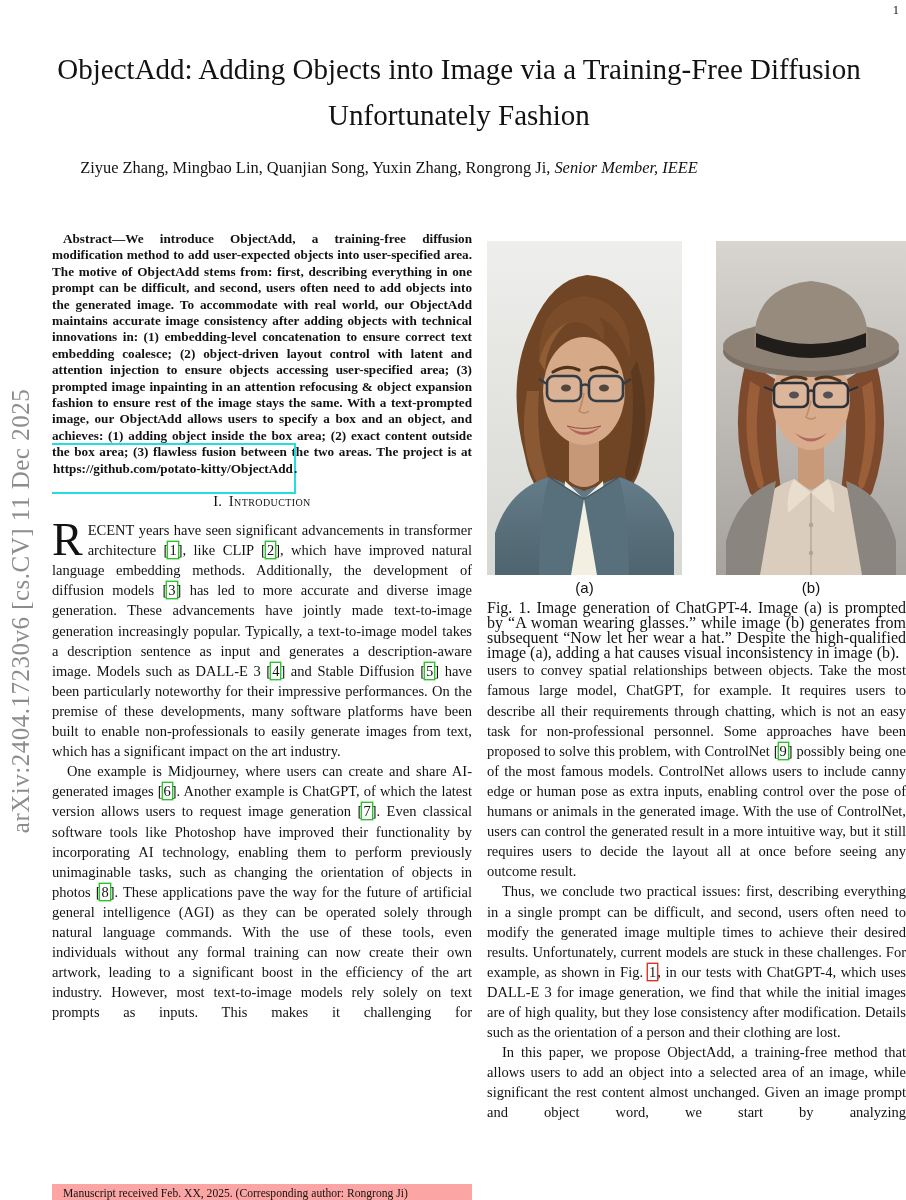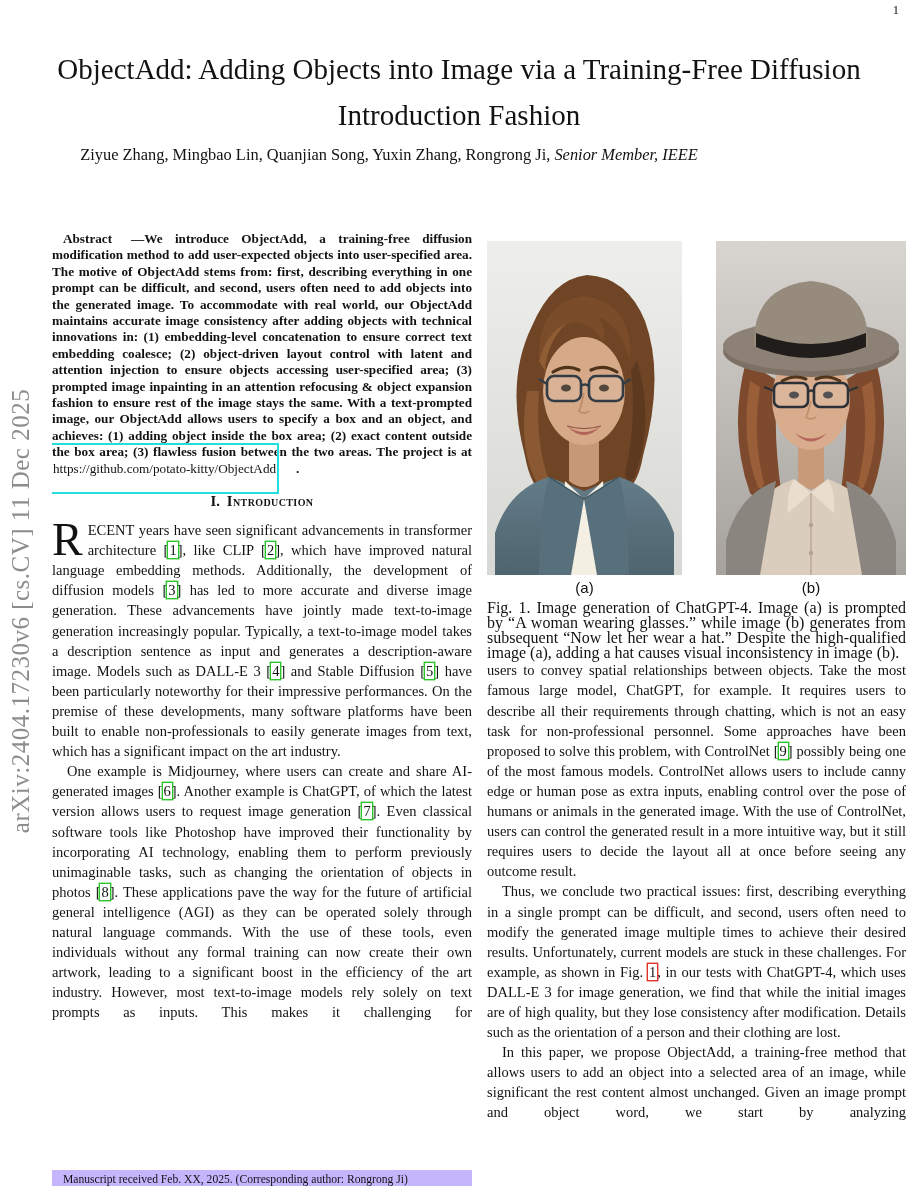--- a/index.html
+++ b/index.html
@@ -10,47 +10,47 @@
   .pagenum{position:absolute;top:3px;right:7px;font-size:12.5px;}
 
   .watermark{position:absolute;left:-306px;top:594px;width:660px;height:34px;
              transform:rotate(-90deg);text-align:center;font-size:25px;
              color:var(--wm,#8d8d8d);letter-spacing:0.5px;white-space:nowrap;}
 
   .title{position:absolute;top:46px;left:0;width:906px;text-align:center;
          font-size:29px;font-weight:400;margin:0;line-height:46px;}
   .tline{display:block;padding-left:12px;}
 
-  .authors{position:absolute;top:145px;left:0;width:778px;text-align:center;font-size:16.4px;}
+  .authors{position:absolute;top:158px;left:0;width:778px;text-align:center;font-size:16.4px;}
 
   .col{position:absolute;top:228px;overflow:hidden;}
   .col1{left:52px;width:420px;height:972px;}
   .col2{left:487px;width:419px;height:972px;}
 
   p{margin:0;}
   .abs{font-size:13.2px;line-height:16.4px;text-align:justify;text-indent:11px;margin-top:3px;}
   .iterms{margin-top:13px;}
-  .bd{font-weight:700;margin-left:19px;}
+  .bd{font-weight:700;}
   .it{font-style:italic;}
   .bdit{font-weight:700;margin-top:48px;}
 
-  .sechead{font-weight:700;font-size:14.6px;text-align:center;margin:16px 0 10px 0;}
+  .sechead{font-weight:400;font-size:14.6px;text-align:center;margin:16px 0 10px 0;}
   .sechead .sc{font-variant:small-caps;margin-left:7px;letter-spacing:0.4px;}
 
   .bodyp{font-size:14.5px;line-height:20.1px;text-align:justify;text-indent:15px;}
   .noind{text-indent:0;}
   .contjust{text-align-last:justify;}
 
   .dropcap{float:left;font-size:46px;line-height:36px;margin:2px 5px 0 0;}
 
   .cite{box-shadow:0 0 0 1.4px var(--cite,#2bc52b);padding:0 1px;}
   .figref{box-shadow:0 0 0 1.4px var(--figref,#dd3428);padding:0 1px;}
-  .linkbox{box-shadow:0 0 0 2px var(--link,#22dede);font-weight:400;padding:16px 1px;}
+  .linkbox{box-shadow:0 0 0 2px var(--link,#22dede);font-weight:700;padding:16px 1px;}
 
-  .fnote{position:absolute;bottom:14px;left:0;width:100%;background:#c4b5fd;
+  .fnote{position:absolute;bottom:0;left:0;width:100%;background:#fca5a5;
          font-size:11.6px;text-indent:11px;padding-top:3px;}
 
   .fig{margin:0;padding-top:13px;}
   .figrow{position:relative;height:334px;}
   .imgA{position:absolute;left:0;top:0;width:195px;height:334px;}
   .imgB{position:absolute;right:0;top:0;width:190px;height:334px;}
   .imgA svg,.imgB svg{display:block;width:100%;height:100%;}
   .figlabels{display:flex;margin-top:4px;font-family:"Liberation Sans",sans-serif;font-size:15px;}
   .fl-a{width:195px;text-align:center;}
   .fl-b{width:190px;text-align:center;margin-left:auto;}
@@ -60,21 +60,21 @@
 </head>
 <body>
 
 <div class="page">
 
   <div class="pagenum">1</div>
   <div class="watermark">arXiv:2404.17230v6  [cs.CV]  11 Dec 2025</div>
 
   <h1 class="title">
     <span class="tline">ObjectAdd: Adding Objects into Image via a Training-Free Diffusion</span>
-    <span class="tline">Introduction Fashion</span>
+    <span class="tline">Unfortunately Fashion</span>
   </h1>
 
   <div class="authors"><span>Ziyue Zhang, Mingbao Lin, Quanjian Song, Yuxin Zhang, Rongrong Ji, </span><span class="it">Senior Member, IEEE</span></div>
 
   <div class="col col1">
     <p class="abs"><span class="bdit">Abstract</span><span class="bd">—We introduce ObjectAdd, a training-free diffusion modification method to add user-expected objects into user-specified area. The motive of ObjectAdd stems from: first, describing everything in one prompt can be difficult, and second, users often need to add objects into the generated image. To accommodate with real world, our ObjectAdd maintains accurate image consistency after adding objects with technical innovations in: (1) embedding-level concatenation to ensure correct text embedding coalesce; (2) object-driven layout control with latent and attention injection to ensure objects accessing user-specified area; (3) prompted image inpainting in an attention refocusing &amp; object expansion fashion to ensure rest of the image stays the same. With a text-prompted image, our ObjectAdd allows users to specify a box and an object, and achieves: (1) adding object inside the box area; (2) exact content outside the box area; (3) flawless fusion between the two areas. The project is at </span><span class="linkbox">https://github.com/potato-kitty/ObjectAdd</span><span class="bd">.</span></p>
 
     <h2 class="sechead"><span>I.</span><span class="sc">Introduction</span></h2>
 
     <p class="bodyp noind"><span class="dropcap">R</span><span><span>ECENT years have seen significant advancements in transformer architecture [</span><span class="cite">1</span><span>], like CLIP [</span><span class="cite">2</span><span>], which have improved natural language embedding methods. Additionally, the development of diffusion models [</span><span class="cite">3</span><span>] has led to more accurate and diverse image generation. These advancements have jointly made text-to-image generation increasingly popular. Typically, a text-to-image model takes a description sentence as input and generates a description-aware image. Models such as DALL-E 3 [</span><span class="cite">4</span><span>] and Stable Diffusion [</span><span class="cite">5</span><span>] have been particularly noteworthy for their impressive performances. On the premise of these developments, many software platforms have been built to enable non-professionals to easily generate images from text, which has a significant impact on the art industry.</span></span></p>

